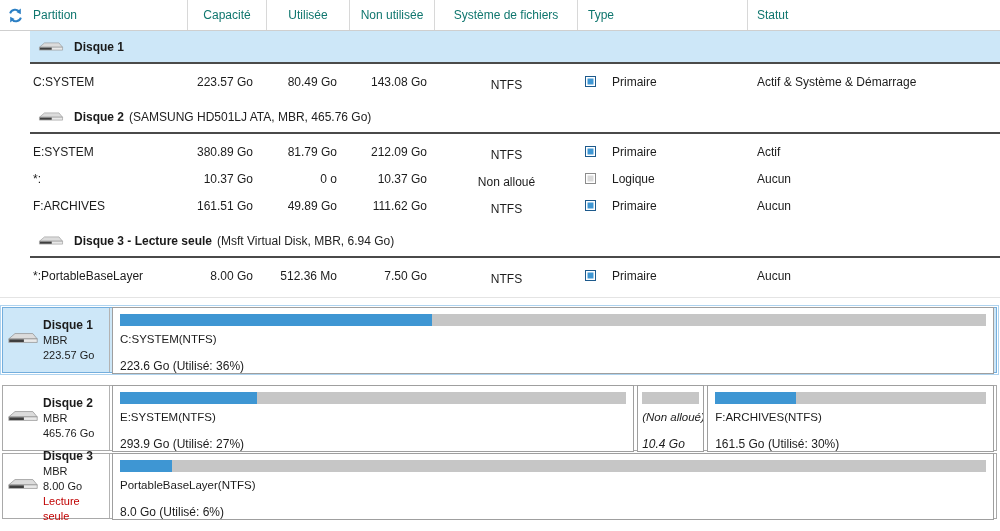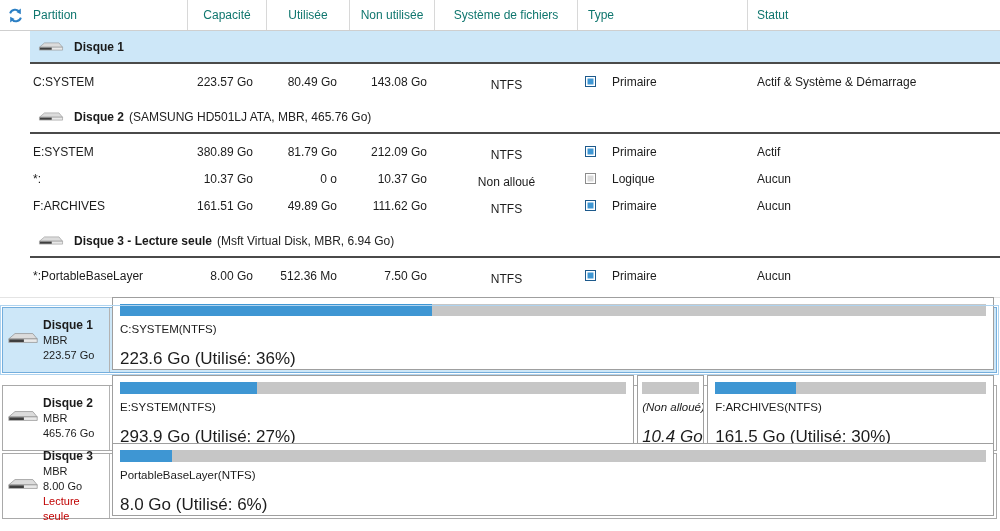--- a/index.html
+++ b/index.html
@@ -43,27 +43,27 @@
   .panel-line{position:absolute;left:0;top:297px;width:1000px;height:1px;background:#e4e4e4;}
 
   
   .map-row{position:absolute;left:2px;width:993px;height:64px;border:1px solid #a9a9a9;background:#fff;display:flex;box-sizing:content-box;}
   .map-row.selected{border-color:#74aedd;background:#cde7f8;outline:1px solid #aed3ef;outline-offset:1px;}
   .map-label{width:106px;flex:none;border-right:1px solid #b3b3b3;position:relative;display:flex;align-items:center;}
   .map-label .dicon{position:absolute;left:4px;top:50%;transform:translateY(-50%);}
   .map-label-text{margin-left:40px;line-height:15px;font-size:11px;color:#1c1c1c;}
   .map-label-text .dname{font-size:12px;font-weight:bold;}
   .map-label-text .dro{color:#c00000;}
-  .map-parts{flex:1;display:flex;gap:3px;padding:2px;align-items:flex-end;min-width:0;}
+  .map-parts{flex:1;display:flex;gap:3px;padding:2px;align-items:center;min-width:0;}
   .map-part{border:1px solid #9f9f9f;background:#fff;box-sizing:border-box;padding:4px 7px 0;overflow:hidden;min-width:0;}
   .map-part.unalloc{padding:4px 4px 0;font-style:italic;}
   .bar{height:12px;background:#c6c6c6;margin-top:2px;}
   .fill{height:100%;background:#3e96d3;}
   .pname{font-size:11.5px;margin-top:7px;white-space:nowrap;}
-  .pdetail{font-size:17px;margin-top:14px;white-space:nowrap;}
+  .pdetail{font-size:12px;margin-top:14px;white-space:nowrap;}
 </style>
 </head>
 <body>
 
 <div class="app">
   <div class="thead">
     <div class="gutter">
       <span id="refreshBtn" style="display:flex;cursor:pointer;">
           <svg width="17" height="17" viewBox="0 0 17 17">
             <path d="M3.1 6.4 A5.4 5.4 0 0 1 12.6 5.0" fill="none" stroke="#2b7fc4" stroke-width="1.9"></path>

